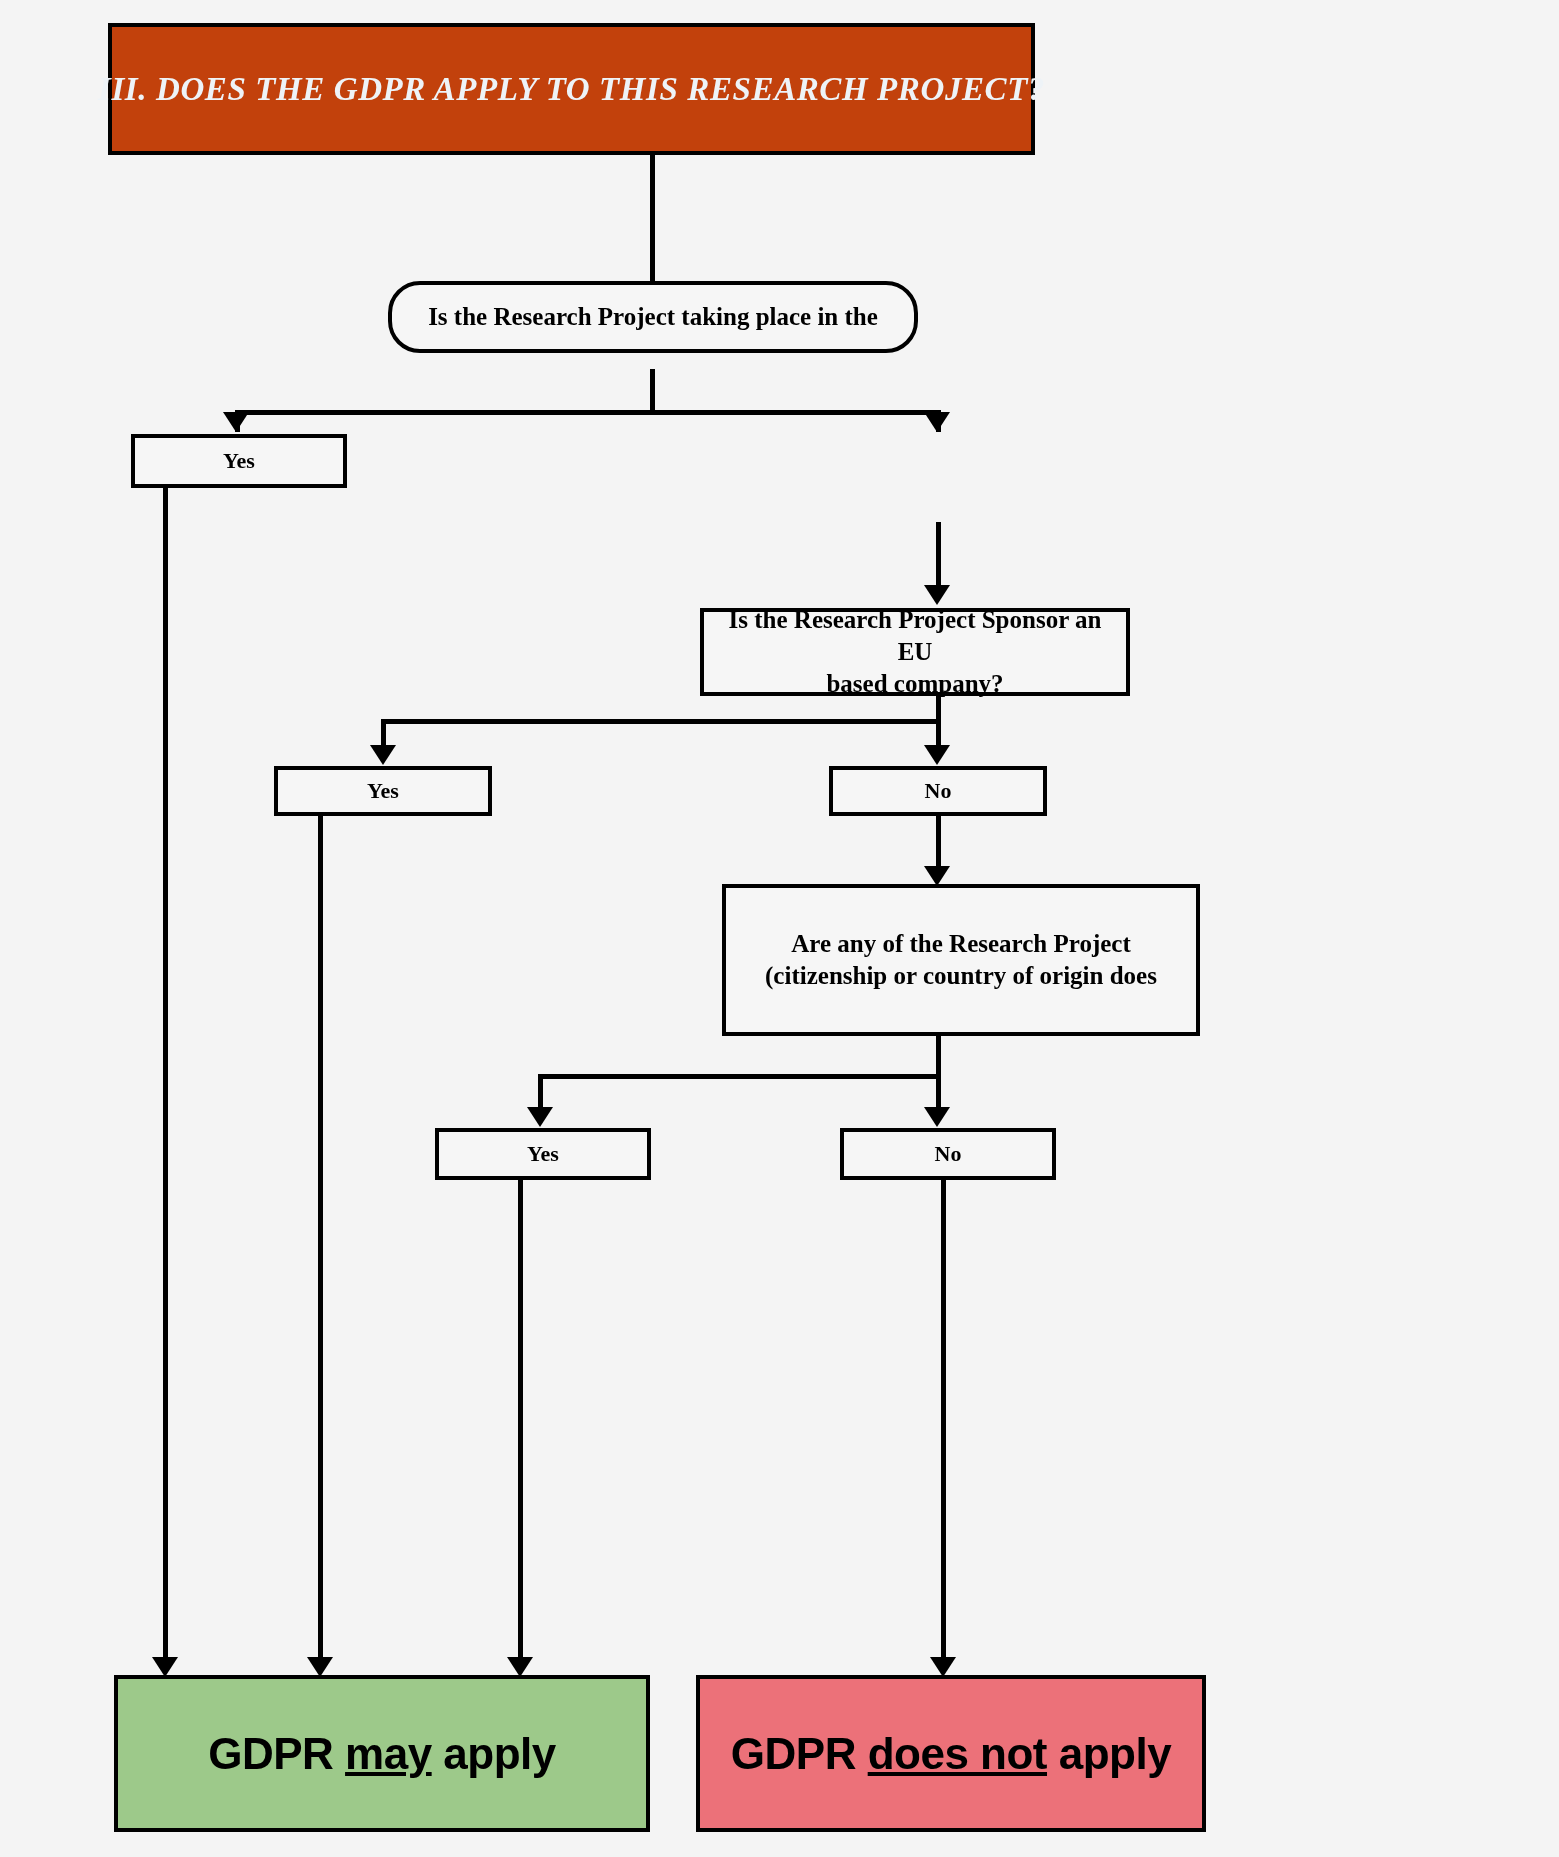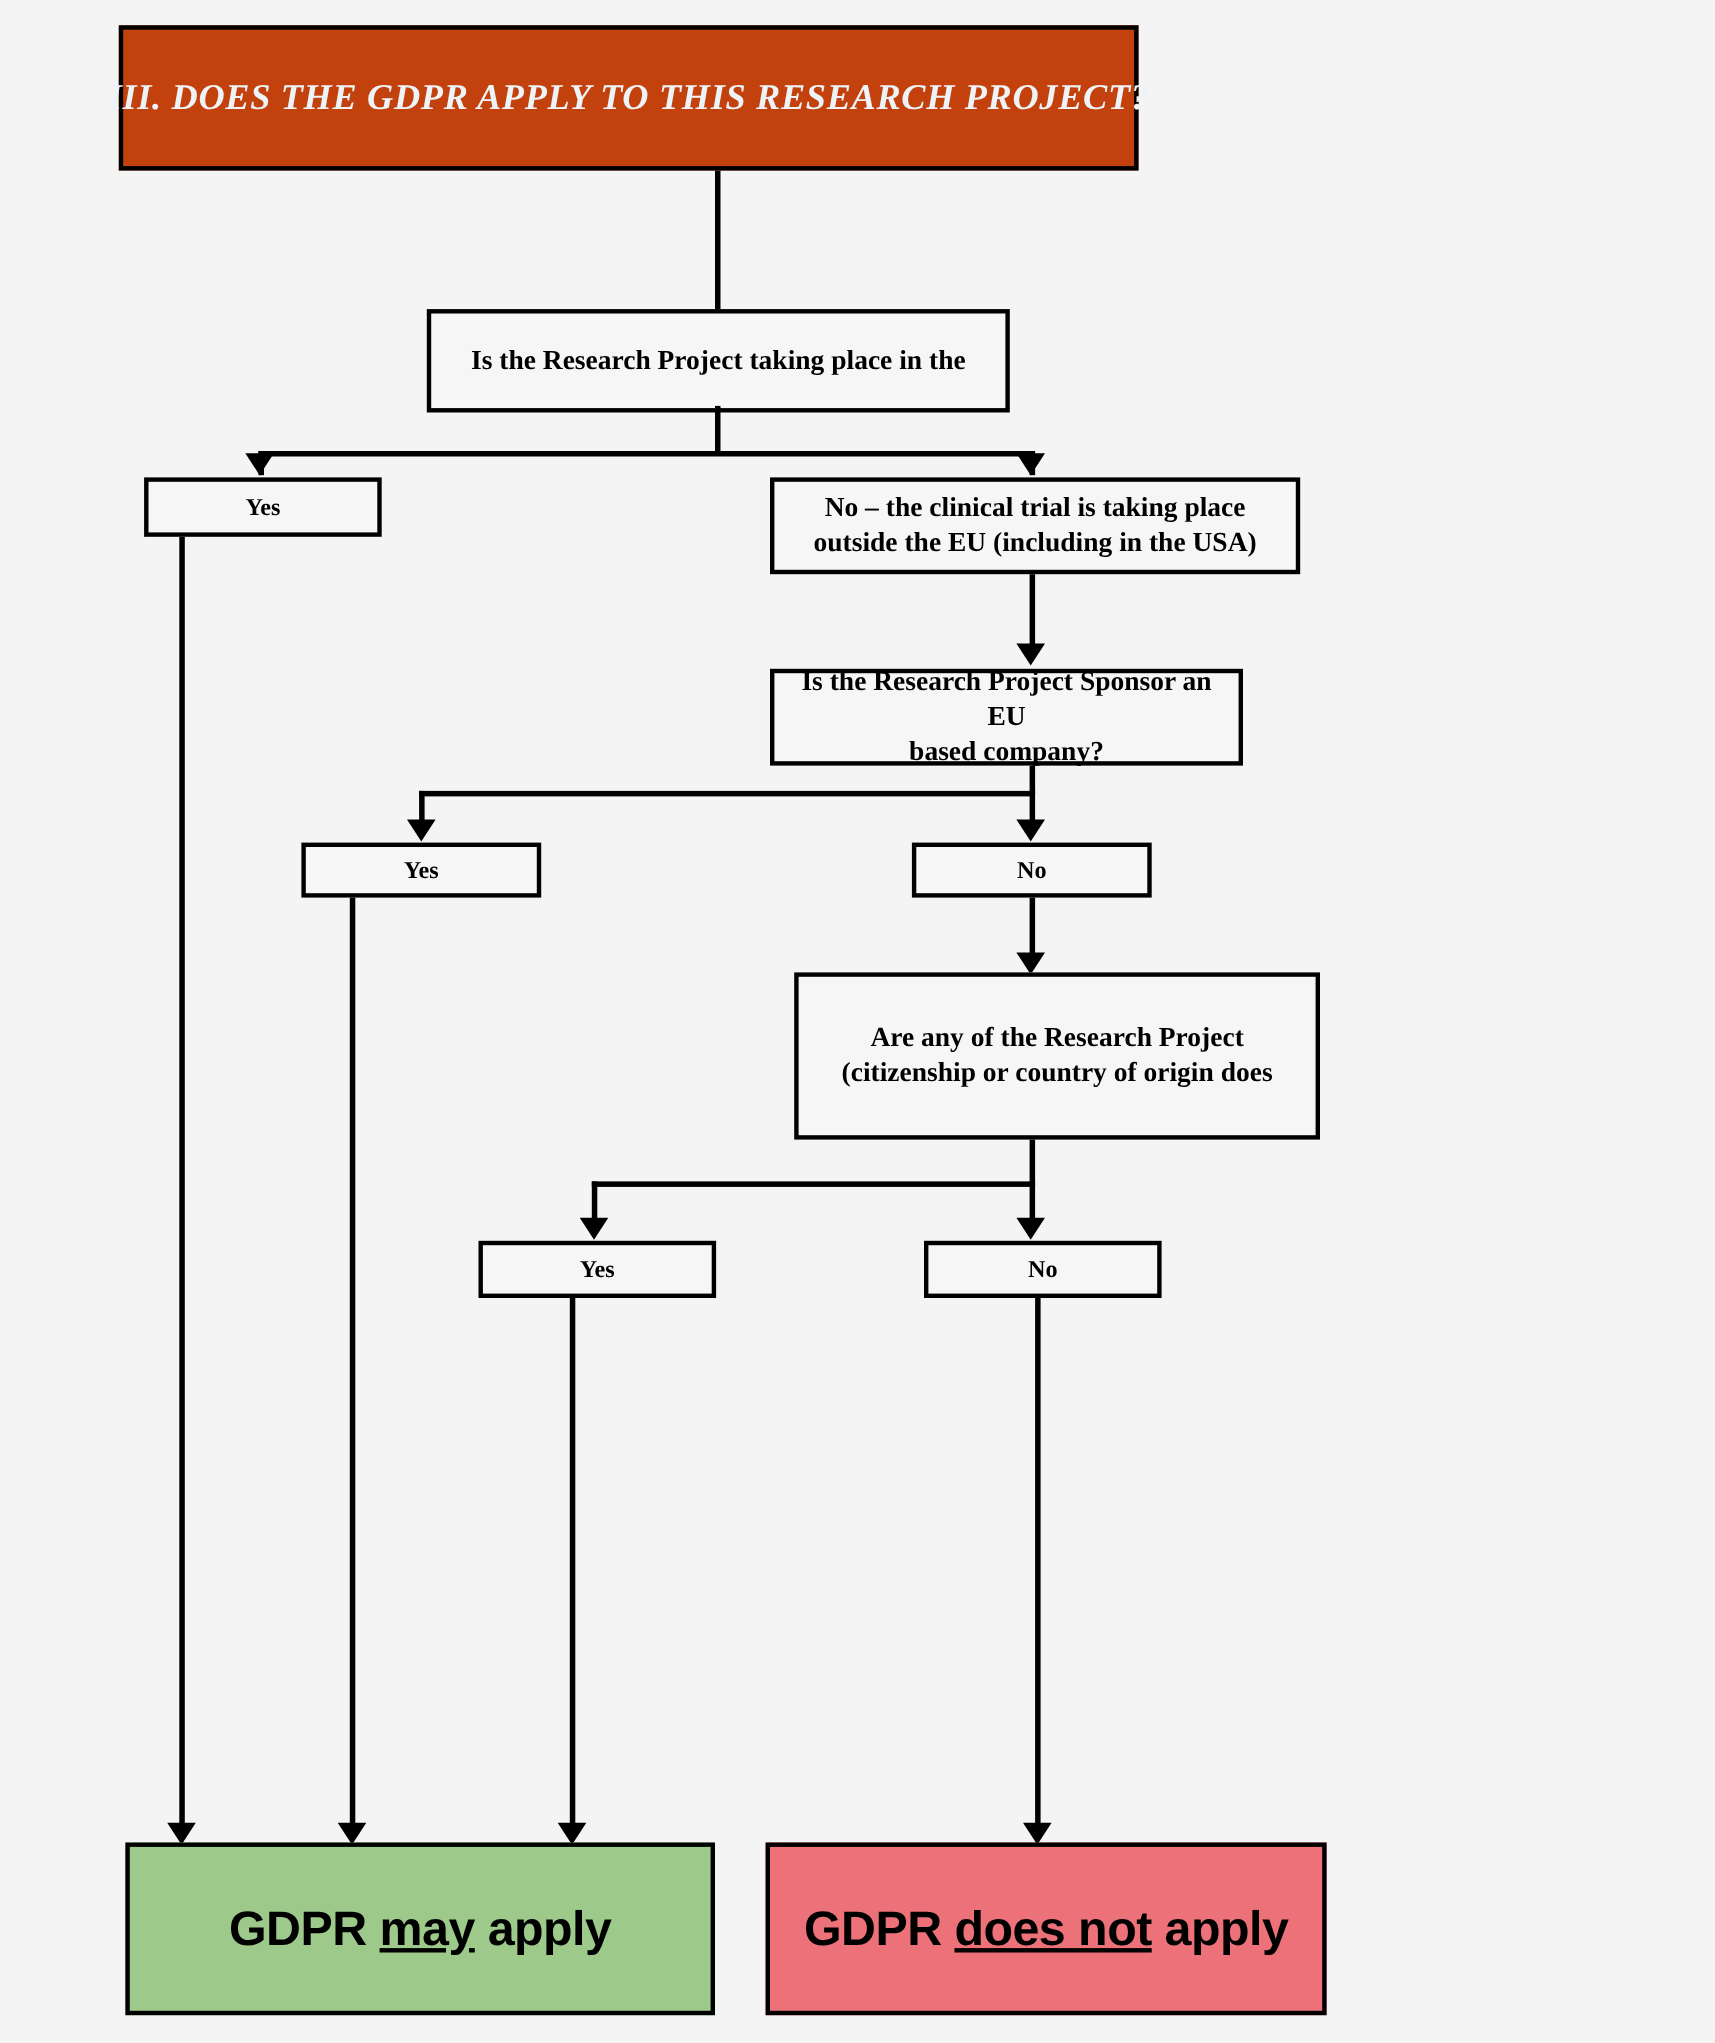--- a/index.html
+++ b/index.html
@@ -114,43 +114,37 @@
 <body>
 
 <div id="canvas">
 
   <div class="header-banner">
     <span class="title">III.  DOES THE GDPR APPLY TO THIS RESEARCH PROJECT?</span>
   </div>
 
   <div class="vline" style="left:650px; top:155px; height:127px;"></div>
 
-  <div class="box" style="left:388px; top:281px; width:530px; height:94px;">
+  <div class="box" style="left:388px; top:281px; width:530px; height:72px;border-radius:32px;">
     <span>
       <span class="txt">Is the Research Project taking place in the</span>
     </span>
   </div>
 
   <div class="vline" style="left:650px; top:369px; height:45px;"></div>
   <div class="hline" style="left:235px; top:410px; width:705px;"></div>
   <div class="vline" style="left:235px; top:410px; height:22px;"></div>
   <div class="arrow-down" style="left:223px; top:412px;"></div>
   <div class="vline" style="left:936px; top:410px; height:22px;"></div>
   <div class="arrow-down" style="left:924px; top:412px;"></div>
 
   <div class="answer-box" style="left:131px; top:434px; width:216px; height:54px;">
     <span>Yes</span>
   </div>
 
-  <div class="box" style="left:700px; top:434px; width:482px; height:88px;">
-    <span>
-      <span class="txt">No – the clinical trial is taking place</span>
-      <span class="txt">outside the EU (including in the USA)</span>
-    </span>
-  </div>
 
   <div class="vline" style="left:936px; top:522px; height:66px;"></div>
   <div class="arrow-down" style="left:924px; top:585px;"></div>
 
   <div class="box" style="left:700px; top:608px; width:430px; height:88px;">
     <span>
       <span class="txt">Is the Research Project Sponsor an EU</span>
       <span class="txt">based company?</span>
     </span>
   </div>

